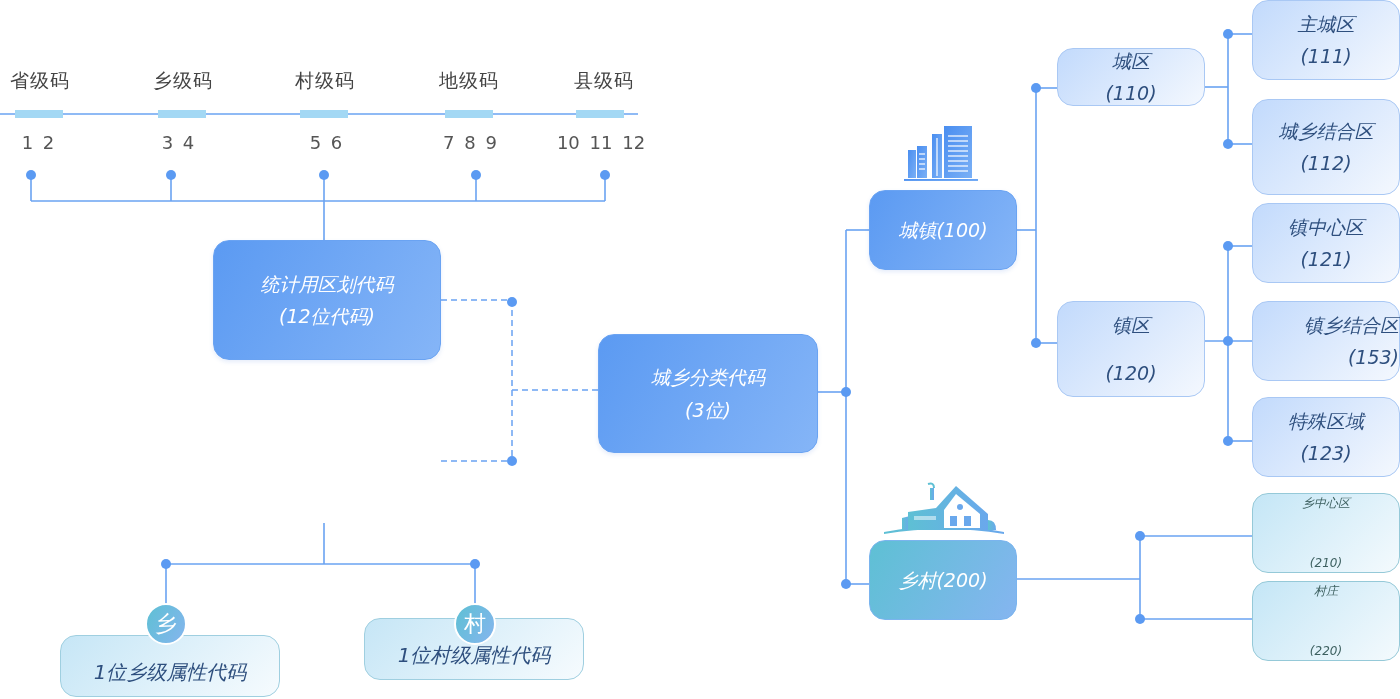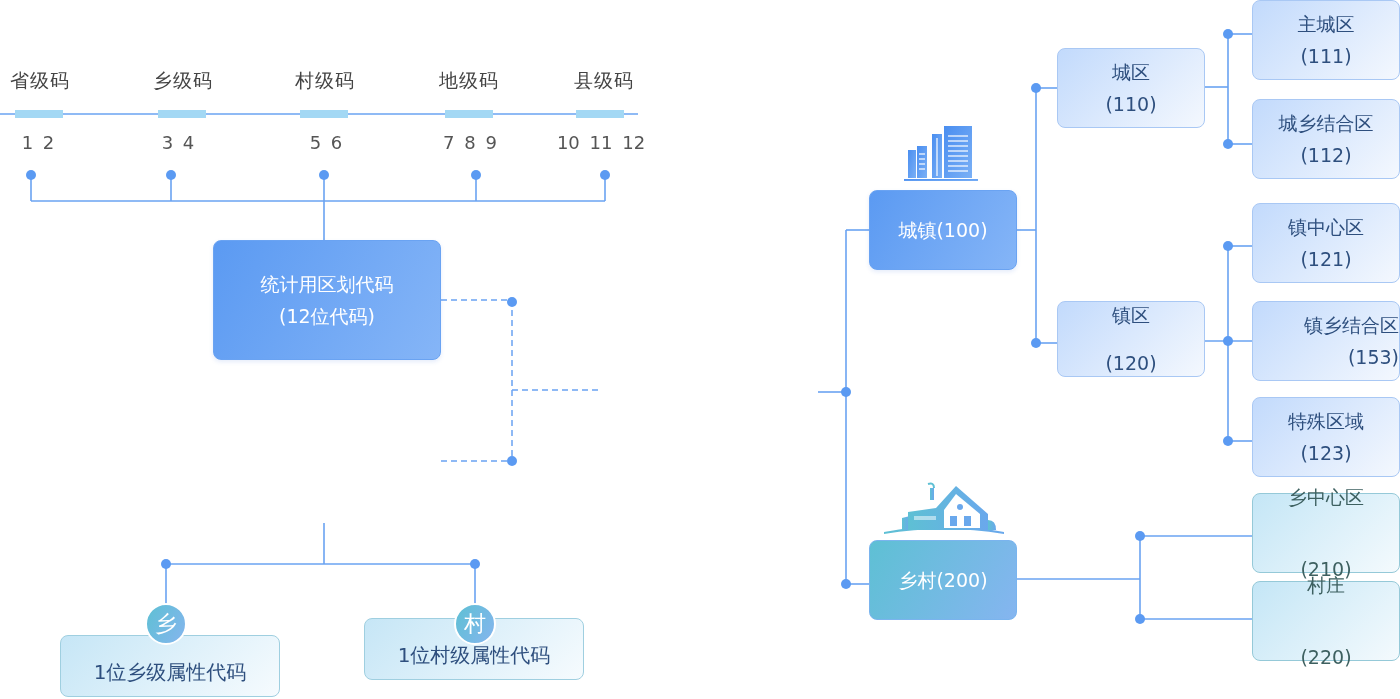--- a/index.html
+++ b/index.html
@@ -5,38 +5,38 @@
   * { box-sizing: border-box; margin: 0; padding: 0; }
   html, body { width: 1400px; height: 699px; background: #ffffff; overflow: hidden; }
   body { position: relative; font-family: "DejaVu Sans", "Liberation Sans", sans-serif; }
   #canvas { position: absolute; left: 0; top: 0; width: 1400px; height: 699px; }
   svg.lines { position: absolute; left: 0; top: 0; }
   .abs { position: absolute; }
   .ruler-label { font-size: 19px; color: #444; letter-spacing: 1px; text-align: center; width: 100px; }
   .digits { font-size: 18px; color: #555; text-align: center; width: 120px; word-spacing: 4px; }
   .node {
     position: absolute; display: flex; flex-direction: column; align-items: center; justify-content: center;
-    border-radius: 8px; text-align: center; line-height: 1.7;
+    border-radius: 16px; text-align: center; line-height: 1.7; font-style: italic;
   }
   .node-main {
     background: linear-gradient(120deg, #5b9af2 0%, #85b5f7 100%);
     color: #fff; font-size: 19px; border: 1px solid #6aa3f2;
     box-shadow: 0 2px 4px rgba(80,130,220,0.15);
   }
   .node-rural {
     background: linear-gradient(120deg, #5ec0d4 0%, #85b5f0 100%);
     color: #fff; font-size: 19px; border: 1px solid #7ab4ee;
   }
   .node-sub {
     background: linear-gradient(135deg, #c2dafc 0%, #f4f8fe 100%);
     color: #2e4f7e; font-size: 19px; border: 1px solid #a9c8f4;
   }
   .node-sub-rural {
     background: linear-gradient(135deg, #c4e6f6 0%, #f4fafd 100%);
-    color: #3d6060; font-size: 19px; border: 1px solid #95c9d8; gap: 40px;
+    color: #3d6060; font-size: 12px; border: 1px solid #95c9d8; gap: 40px;
   }
   .node-attr {
     background: linear-gradient(135deg, #c6e6f6 0%, #f6fbfe 100%);
     color: #2e4f7e; font-size: 20px; border: 1px solid #9fcfe0;
     padding-top: 12px;
   }
   .badge {
     position: absolute; width: 42px; height: 42px; border-radius: 50%;
     background: linear-gradient(120deg, #5ec0d4 0%, #85b5ee 100%);
     color: #fff; font-size: 22px; display: flex; align-items: center; justify-content: center;
@@ -150,20 +150,24 @@
   <div class="node node-attr" style="left:60px; top:635px; width:220px; height:62px;">
     <span>1位乡级属性代码</span>
   </div>
   <div class="badge" style="left:145px; top:603px;">乡</div>
 
   <div class="node node-attr" style="left:364px; top:618px; width:220px; height:62px;">
     <span>1位村级属性代码</span>
   </div>
   <div class="badge" style="left:454px; top:603px;">村</div>
 
+  <div class="node node-main" style="left:598px; top:334px; width:220px; height:119px;">
+    <span>城乡分类代码</span>
+    <span>(3位)</span>
+  </div>
 
   <svg class="abs" style="left:904px; top:124px;" width="74" height="60" viewBox="0 0 74 60">
     <defs>
       <linearGradient id="cityg" x1="0" y1="0" x2="1" y2="1">
         <stop offset="0" stop-color="#4a8ef0"></stop>
           <stop offset="1" stop-color="#7ab0f6"></stop>
       </linearGradient>
     </defs>
     <g fill="url(#cityg)">
       <rect x="4" y="26" width="8" height="28"></rect>
@@ -216,34 +220,34 @@
       <rect x="80" y="36" width="7" height="10"></rect>
       <circle cx="76" cy="27" r="3"></circle>
     </g>
     <path d="M44 4 Q50 2 50 8" stroke="#5ec0d4" stroke-width="2" fill="none"></path>
   </svg>
 
   <div class="node node-rural" style="left:869px; top:540px; width:148px; height:80px;">
     <span>乡村(200)</span>
   </div>
 
-  <div class="node node-sub" style="left:1057px; top:48px; width:148px; height:80px;">
+  <div class="node node-sub" style="left:1057px; top:48px; width:148px; height:58px;">
     <span>城区</span>
     <span>(110)</span>
   </div>
-  <div class="node node-sub" style="left:1057px; top:301px; width:148px; height:76px;gap:16px;">
+  <div class="node node-sub" style="left:1057px; top:301px; width:148px; height:96px;gap:16px;">
     <span>镇区</span>
     <span>(120)</span>
   </div>
 
   <div class="node node-sub" style="left:1252px; top:0px; width:148px; height:80px;">
     <span>主城区</span>
     <span>(111)</span>
   </div>
-  <div class="node node-sub" style="left:1252px; top:99px; width:148px; height:80px;">
+  <div class="node node-sub" style="left:1252px; top:99px; width:148px; height:96px;">
     <span>城乡结合区</span>
     <span>(112)</span>
   </div>
   <div class="node node-sub" style="left:1252px; top:203px; width:148px; height:80px;">
     <span>镇中心区</span>
     <span>(121)</span>
   </div>
   <div class="node node-sub" style="left:1252px; top:301px; width:148px; height:80px;align-items:flex-end;">
     <span>镇乡结合区</span>
     <span>(153)</span>

